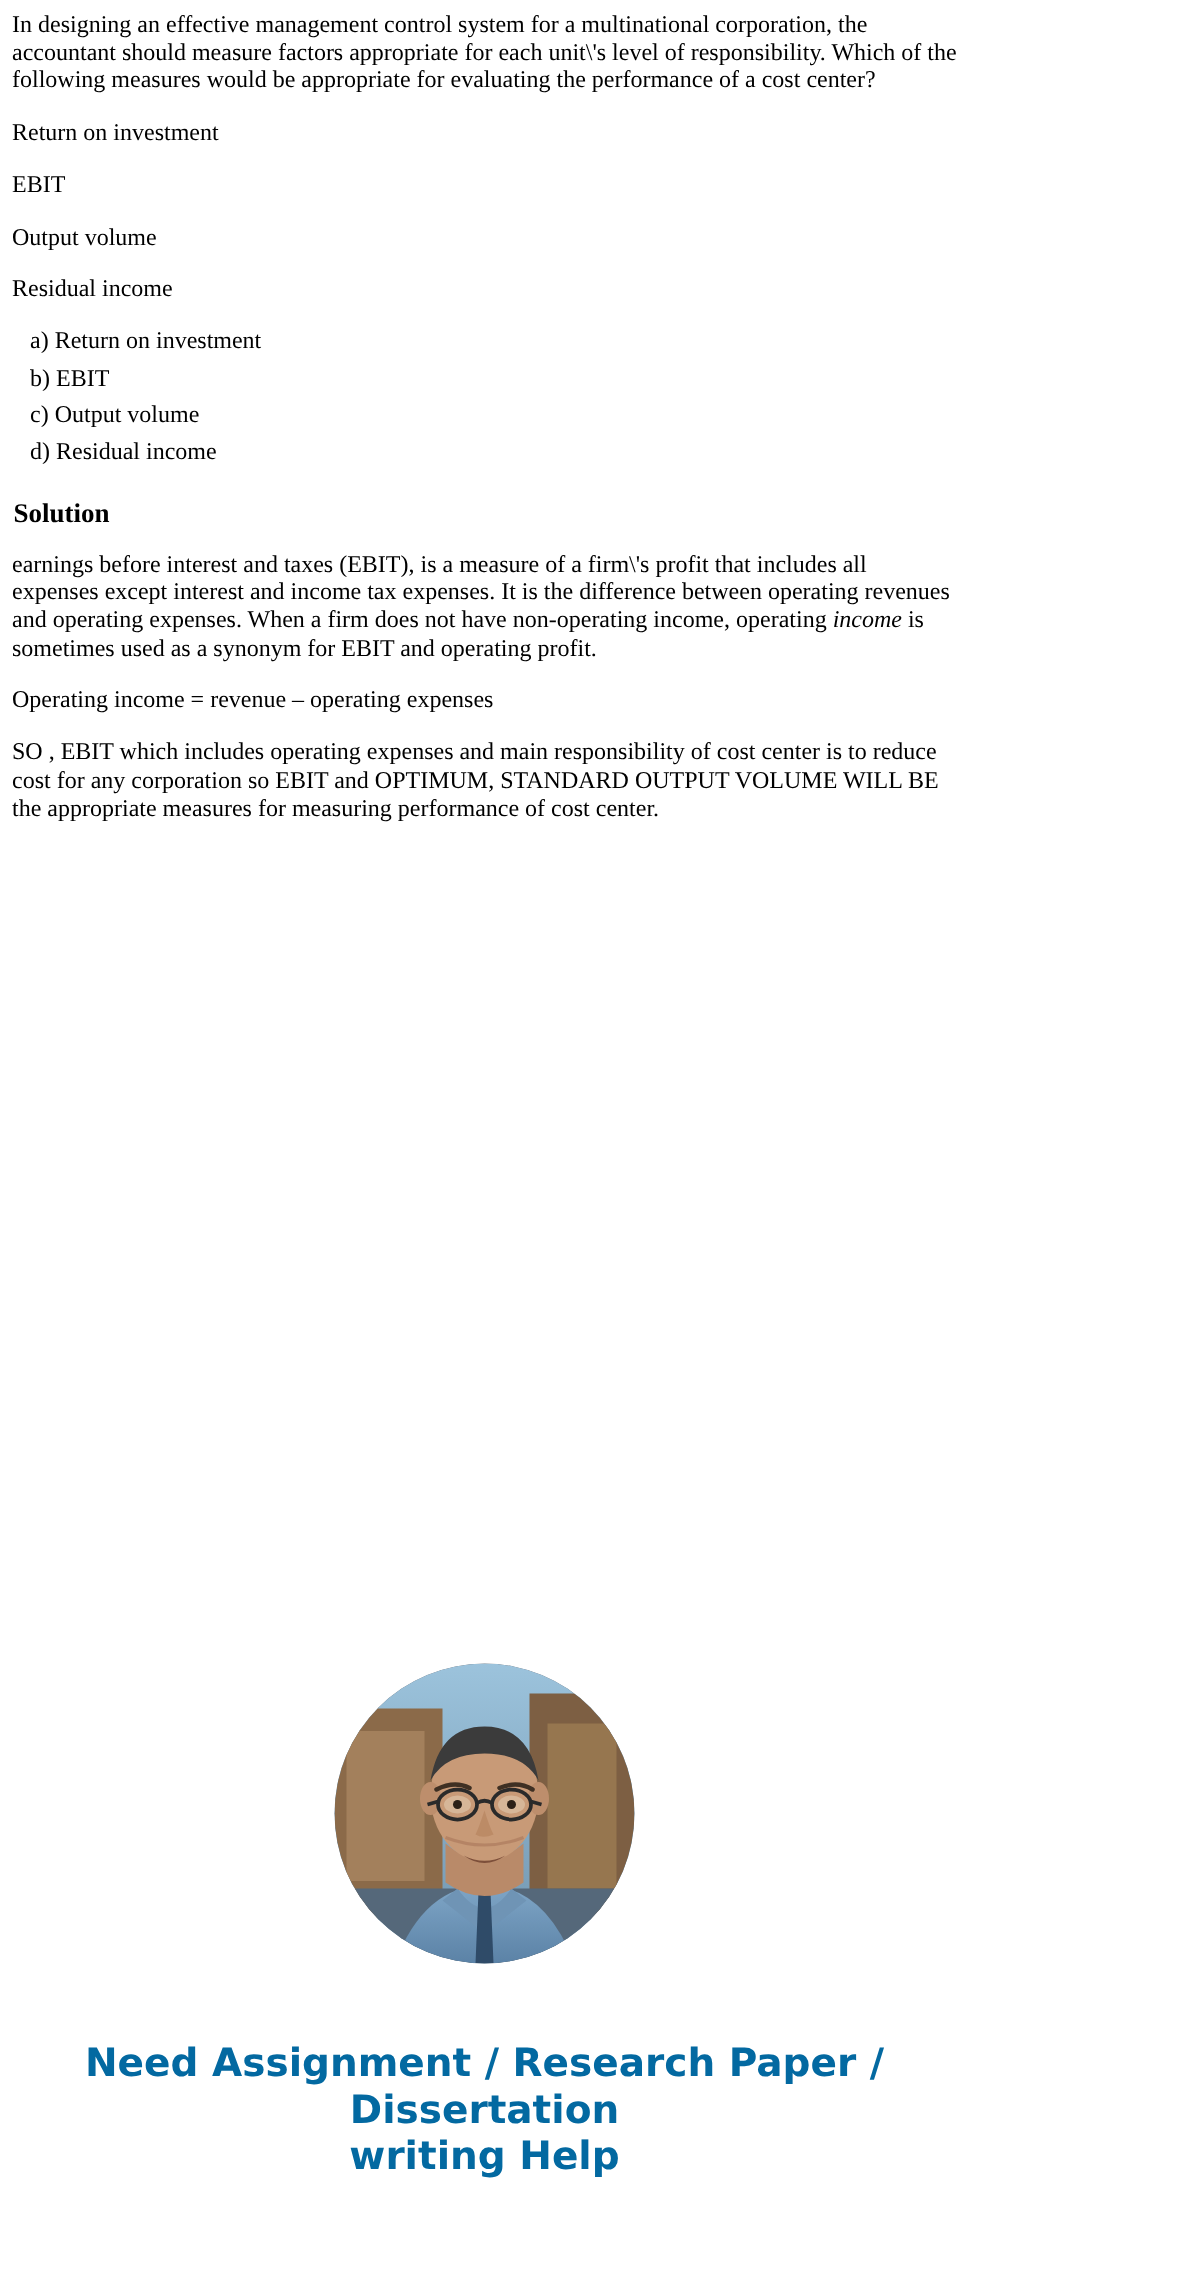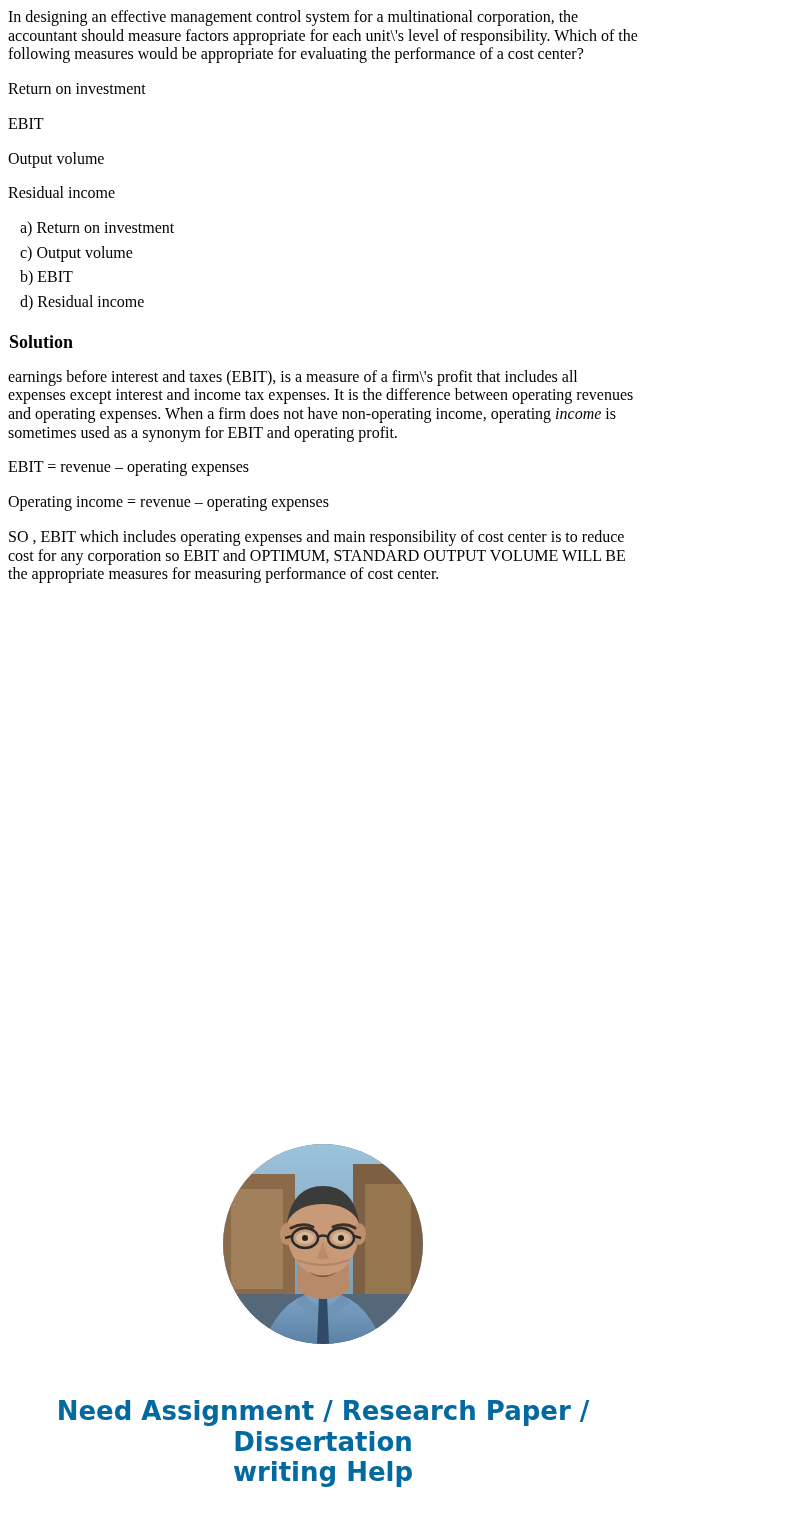--- a/index.html
+++ b/index.html
@@ -86,30 +86,29 @@
 
   <p class="para question">In designing an effective management control system for a multinational corporation, the accountant should measure factors appropriate for each unit\'s level of responsibility. Which of the following measures would be appropriate for evaluating the performance of a cost center?</p>
 
   <p class="para">Return on investment</p>
   <p class="para">EBIT</p>
   <p class="para">Output volume</p>
   <p class="para">Residual income</p>
 
   <ul class="opt-list">
     <li>a) Return on investment</li>
+    <li>b) EBIT</li>
     <li>c) Output volume</li>
-    <li>b) EBIT</li>
     <li>d) Residual income</li>
   </ul>
 
   <h2 class="solution-heading">Solution</h2>
 
   <p class="para"><b>earnings before interest and taxes</b><span> (</span><b>EBIT</b><span>), is a measure of a firm\'s profit that includes all expenses except interest and income tax expenses. It is the difference between operating revenues and operating expenses. When a firm does not have non-operating income, </span><b>operating</b><span> </span><i>income</i><span> is sometimes used as a synonym for </span><b>EBIT</b><span> and operating profit.</span></p>
 
-  <p class="para">EBIT = revenue – operating expenses</p>
 
   <p class="para"><span>Operating income = revenue – </span><b>operating expenses</b></p>
 
   <p class="para">SO , EBIT which includes operating expenses and main responsibility of cost center is to reduce cost for any corporation so EBIT and OPTIMUM, STANDARD OUTPUT VOLUME WILL BE the appropriate measures for measuring performance of cost center.</p>
 
   <div class="photo-wrap">
     <div class="avatar">
       <svg width="200" height="200" viewBox="0 0 200 200" aria-hidden="true">
         <defs>
           <clipPath id="circ">

